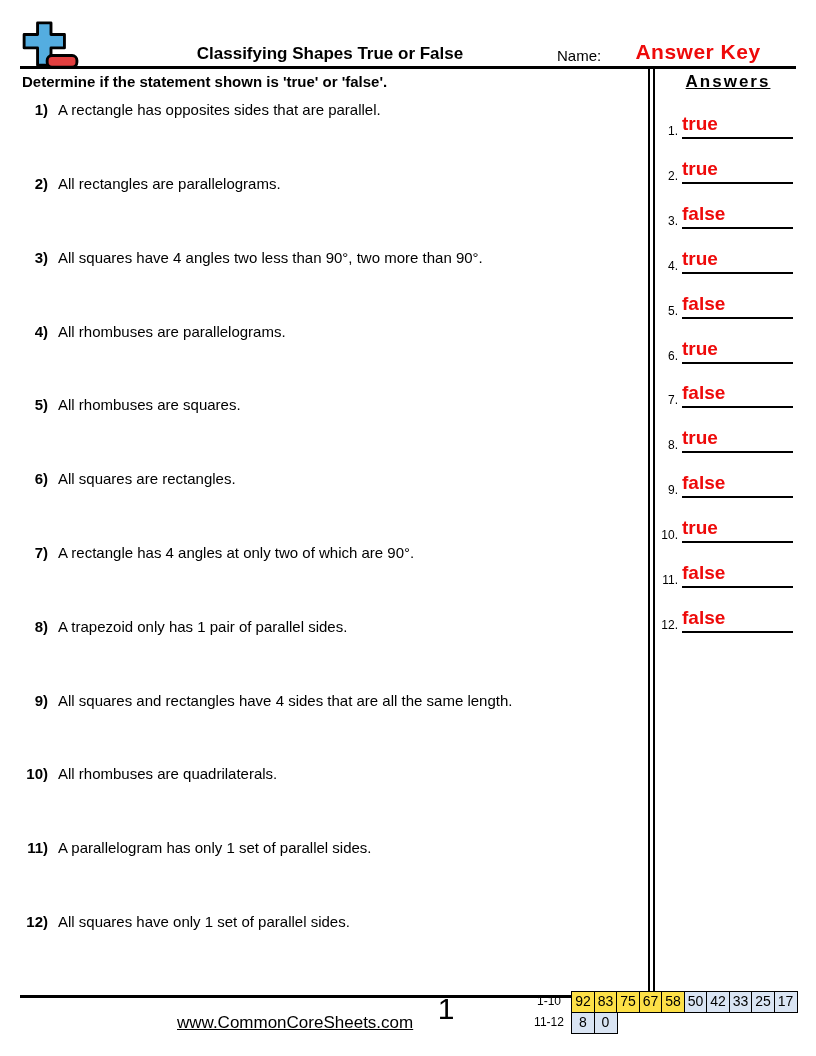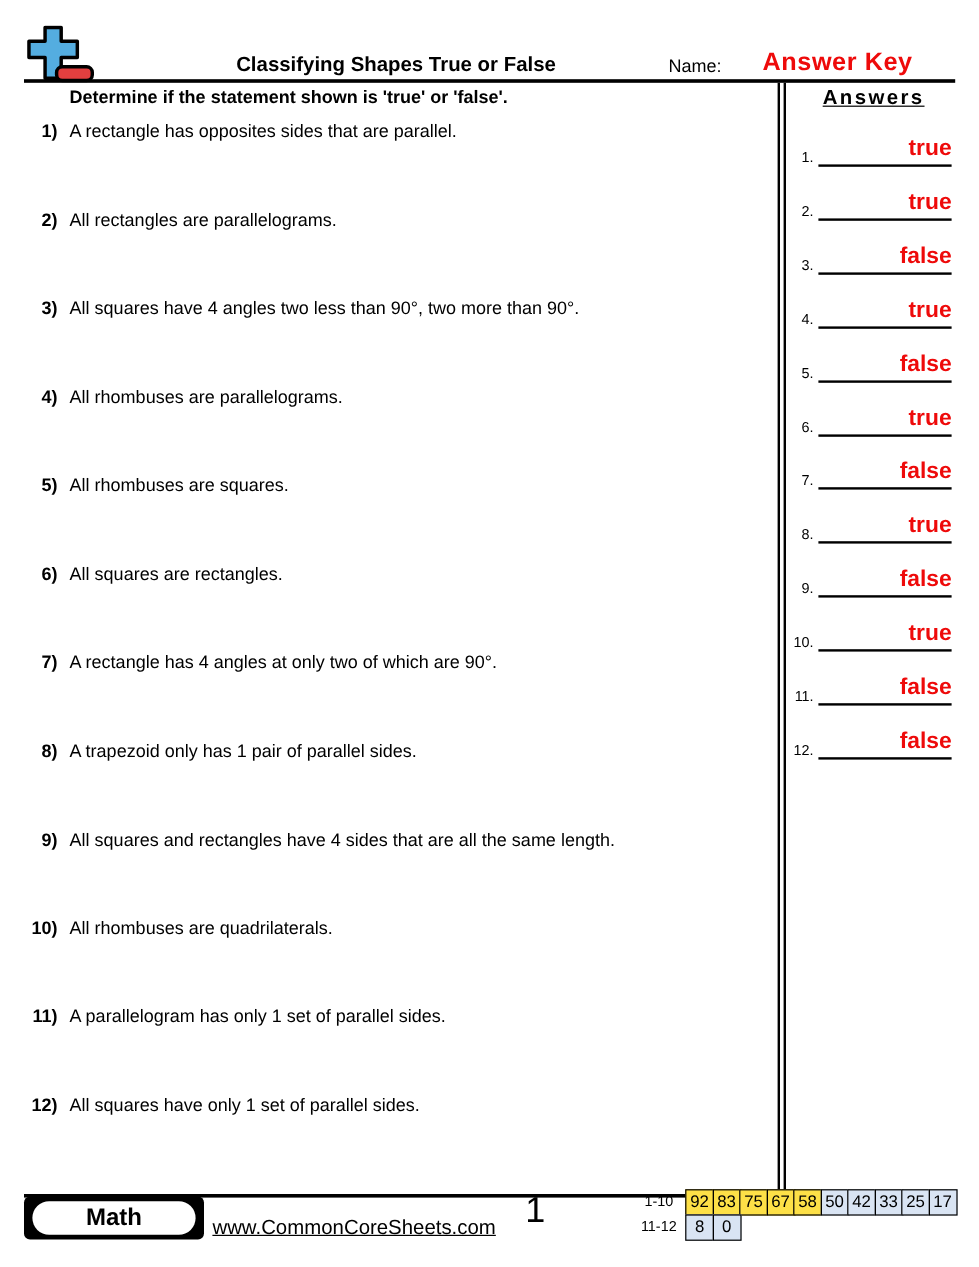--- a/index.html
+++ b/index.html
@@ -11,34 +11,34 @@
   .logo-plus{fill:var(--logo-blue,#54ade0);stroke:#000;stroke-width:3;stroke-linejoin:round;}
   .logo-minus{fill:var(--logo-red,#e23f3f);stroke:#000;stroke-width:3;}
   .title{position:absolute;left:120px;top:44px;width:420px;text-align:center;
          font-size:17px;font-weight:bold;}
   .name-label{position:absolute;left:557px;top:47px;font-size:15px;}
   .name-value{position:absolute;left:616px;top:40px;width:164px;text-align:center;
               font-size:21px;font-weight:bold;letter-spacing:.5px;color:var(--answer-red,#ee0a0a);}
   .header-rule{position:absolute;left:20px;top:66px;width:776px;height:3px;background:#000;}
 
   
-  .instructions{position:absolute;left:22px;top:73px;font-size:15px;font-weight:bold;margin-left:36px;}
+  .instructions{position:absolute;left:22px;top:73px;font-size:15px;font-weight:bold;}
 
   
   .q{position:absolute;left:22px;width:612px;font-size:15px;line-height:1.25;}
   .q-num{display:inline-block;width:26px;text-align:right;font-weight:bold;margin-right:10px;}
 
   
   .answers-divider{position:absolute;left:648px;top:69px;height:927px;width:3px;
                    border-left:2px solid #000;border-right:2px solid #000;}
   .ans-head{position:absolute;left:660px;top:72px;width:136px;text-align:center;
             font-size:17px;font-weight:bold;letter-spacing:2px;text-decoration:underline;}
   .ans-item{position:absolute;left:654px;width:142px;height:34px;}
   .ans-num{position:absolute;left:0;bottom:1px;width:24px;text-align:right;font-size:12px;}
-  .ans-line{position:absolute;left:28px;right:3px;bottom:0;border-bottom:2px solid #000;text-align:right;}
+  .ans-line{position:absolute;left:28px;right:3px;bottom:0;border-bottom:2px solid #000;text-align:left;}
   .ans-val{display:inline-block;color:var(--answer-red,#ee0a0a);font-weight:bold;
            font-size:19px;line-height:1.15;padding-bottom:2px;}
 
   
   .footer-rule{position:absolute;left:20px;top:995px;width:776px;height:3px;background:#000;}
   .subject-badge{position:absolute;left:20px;top:997px;width:150px;height:36px;background:#000;border-radius:5px;}
   .subject-pill{position:absolute;left:7px;right:7px;top:4px;bottom:4px;background:#fff;border-radius:14px;
                 text-align:center;font-weight:bold;font-size:20px;line-height:28px;}
   .website{position:absolute;left:177px;top:1013px;font-size:17px;text-decoration:underline;}
   .page-num{position:absolute;left:400px;top:992px;width:92px;text-align:center;font-size:30px;}
@@ -126,23 +126,20 @@
   <div class="ans-item" style="top:554px">
       <span class="ans-num">11.</span>
       <div class="ans-line"><span class="ans-val">false</span></div>
     </div>
   <div class="ans-item" style="top:599px">
       <span class="ans-num">12.</span>
       <div class="ans-line"><span class="ans-val">false</span></div>
     </div>
 
   <div class="footer-rule"></div>
-  <div class="subject-badge">
-    <div class="subject-pill">Math</div>
-  </div>
   <div class="website">www.CommonCoreSheets.com</div>
   <div class="page-num">1</div>
 
   <div class="score-table">
     <div class="score-row">
       <div class="score-label">1-10</div>
       <div class="score-cell">92</div>
       <div class="score-cell">83</div>
       <div class="score-cell">75</div>
       <div class="score-cell">67</div>

